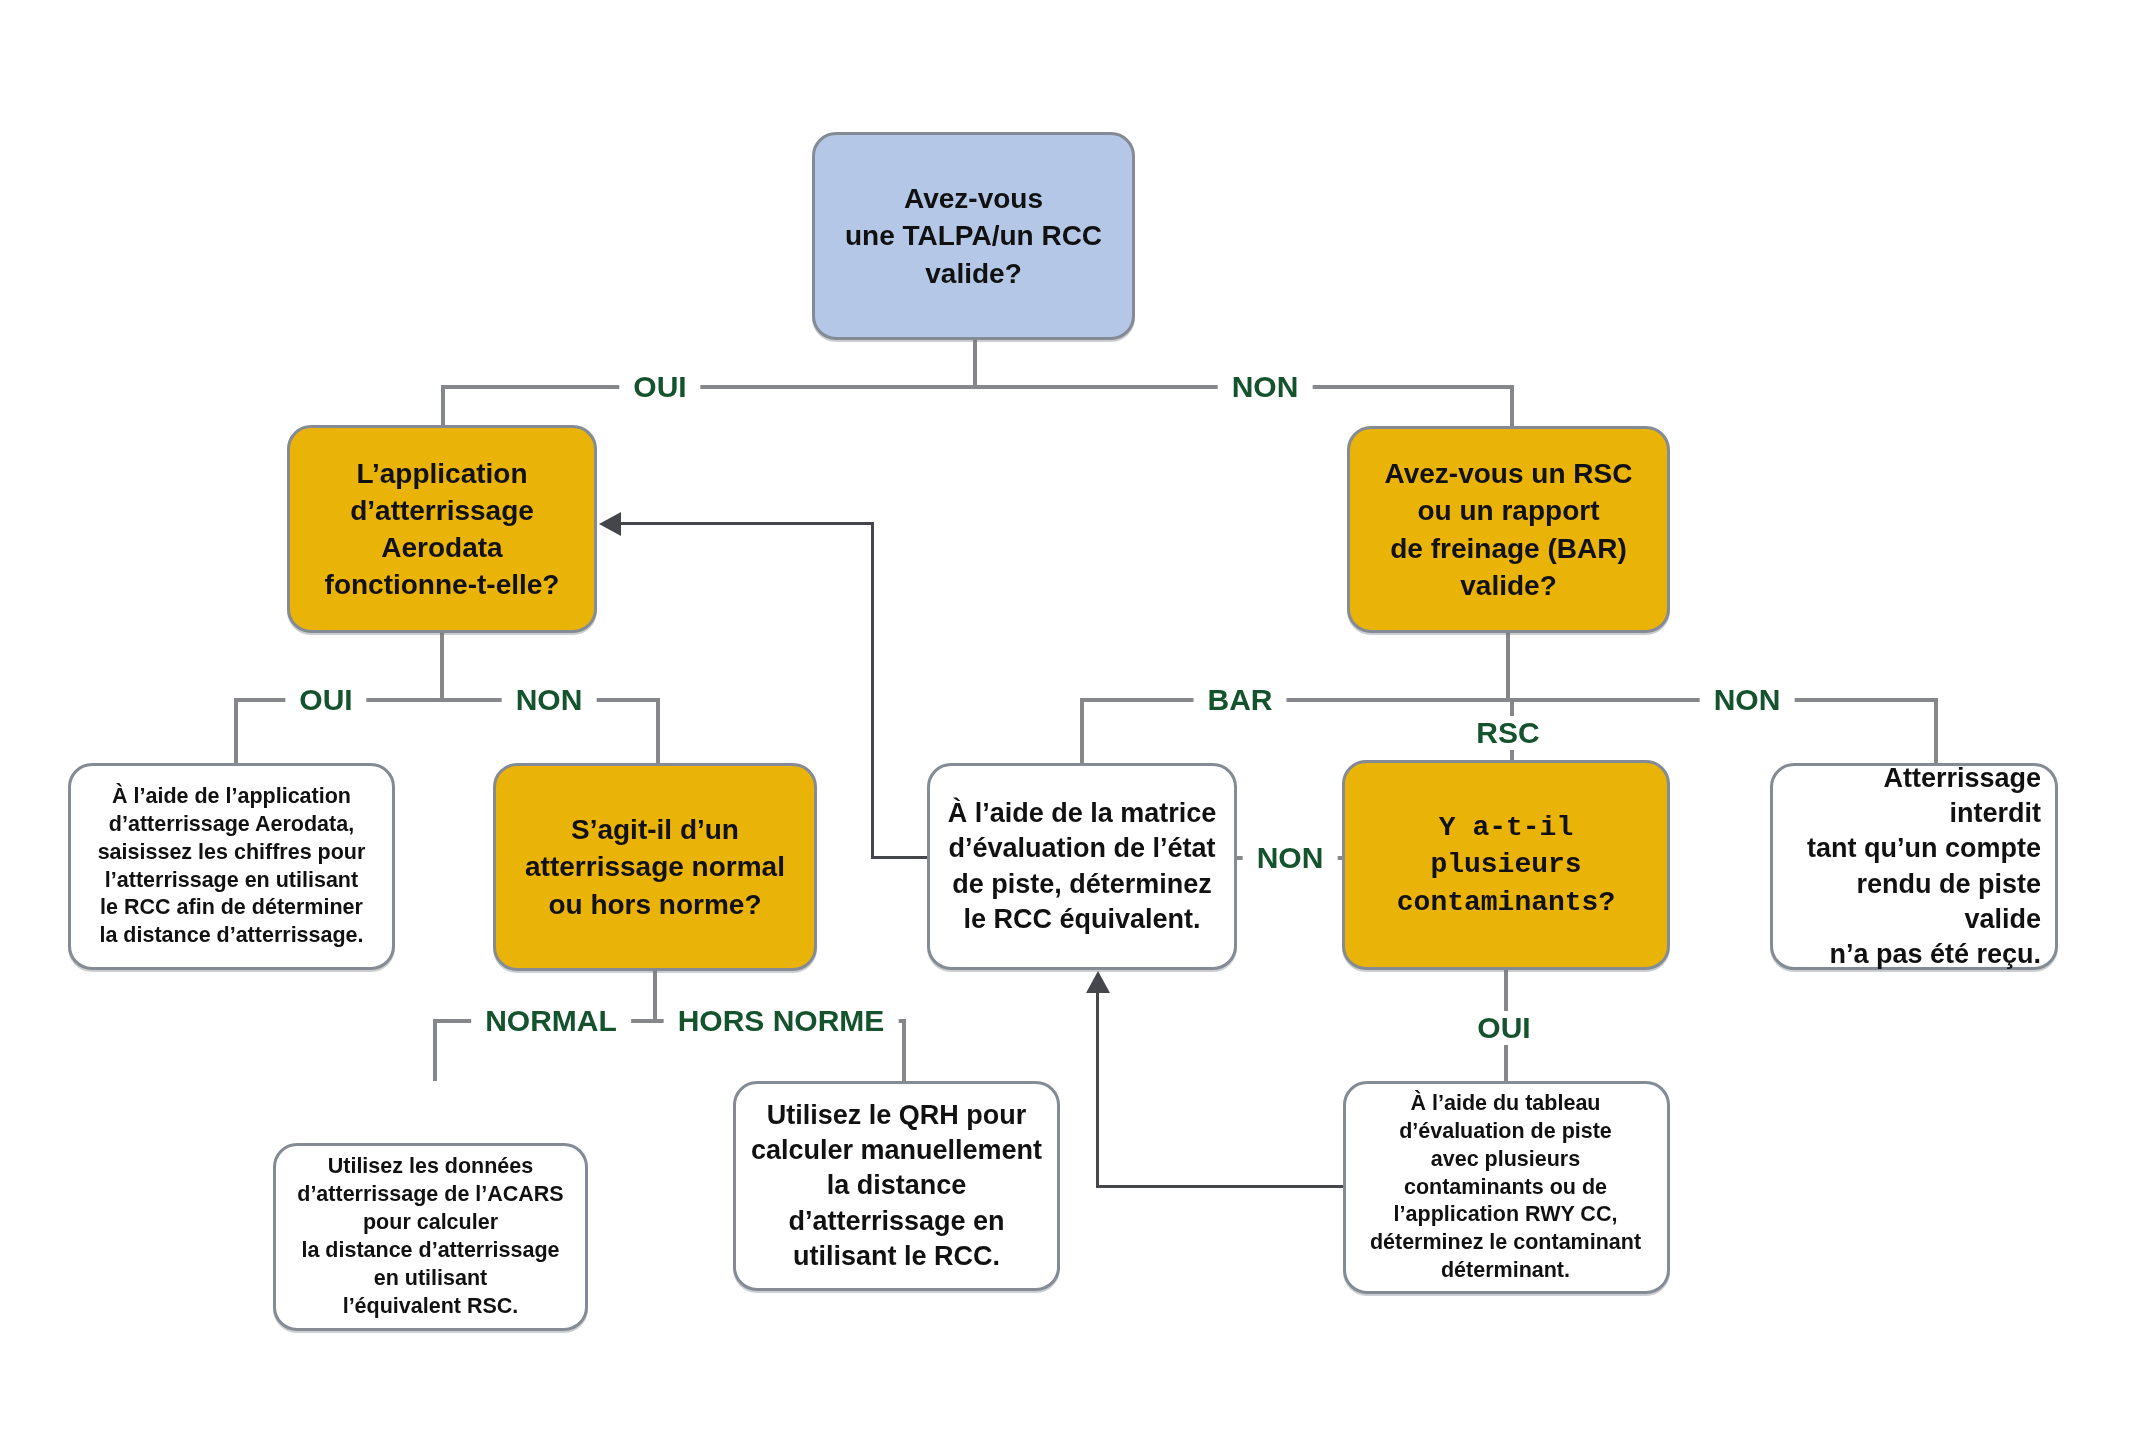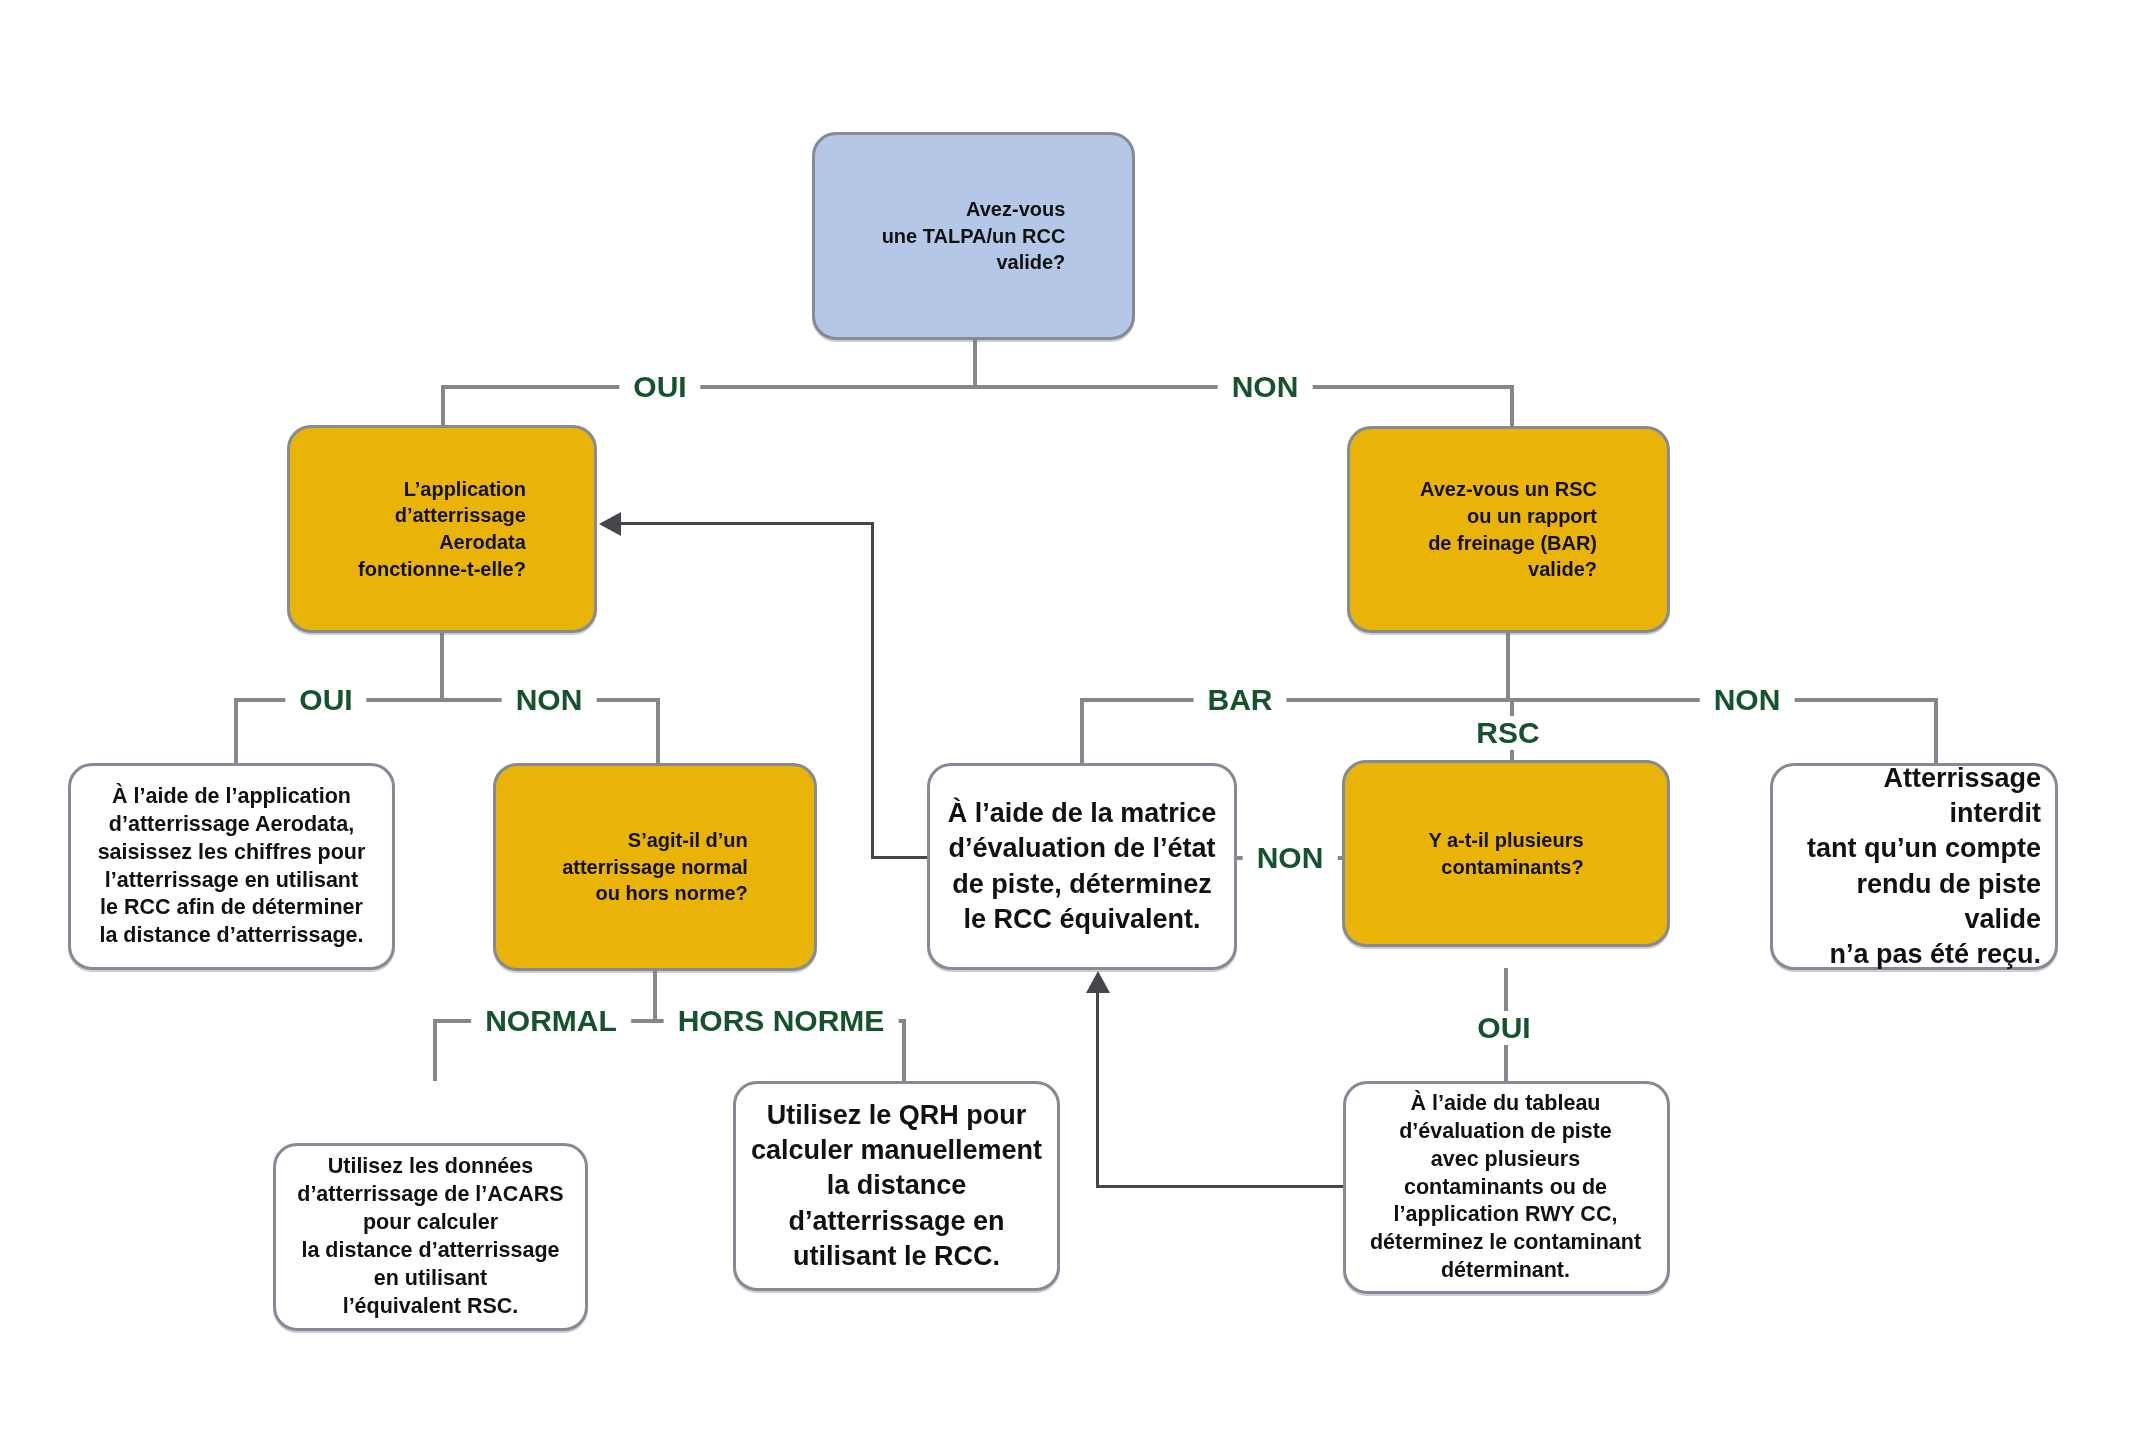--- a/index.html
+++ b/index.html
@@ -28,21 +28,21 @@
     box-shadow: 0 2px 0 rgba(110,116,124,0.35);
   }
   .node-text {
     white-space: pre-line;
     font-weight: bold;
     color: #111111;
   }
   .fill-primary   { background: #b4c7e7; }
   .fill-secondary { background: #eab308; }
   .fill-white     { background: #ffffff; }
-  .text-lg { font-size: 20px; line-height: 1.33; text-align: right; }
+  .text-lg { font-size: 28px; line-height: 1.33; }
   .text-md { font-size: 27px; line-height: 1.30; }
   .text-sm { font-size: 21.5px; line-height: 1.30; }
   .hline, .vline {
     position: absolute;
     background: #85878a;
   }
   .hline { height: 4px; }
   .vline { width: 4px; }
   .hline-dark, .vline-dark {
     position: absolute;
@@ -161,21 +161,21 @@
 ou hors norme?</span>
   </div>
 
   <div class="node fill-white" style="left:927px; top:763px; width:310px; height:207px;">
     <span class="node-text text-md">À l’aide de la matrice
 d’évaluation de l’état
 de piste, déterminez
 le RCC équivalent.</span>
   </div>
 
-  <div class="node fill-secondary" style="left:1342px; top:760px; width:328px; height:187px;">
+  <div class="node fill-secondary" style="left:1342px; top:760px; width:328px; height:210px;font-family:Liberation Mono, monospace;">
     <span class="node-text text-lg">Y a-t-il plusieurs
 contaminants?</span>
   </div>
 
   <div class="node fill-white" style="left:1770px; top:763px; width:288px; height:207px;text-align:right;">
     <span class="node-text text-md">Atterrissage interdit
 tant qu’un compte
 rendu de piste valide
 n’a pas été reçu.</span>
   </div>

